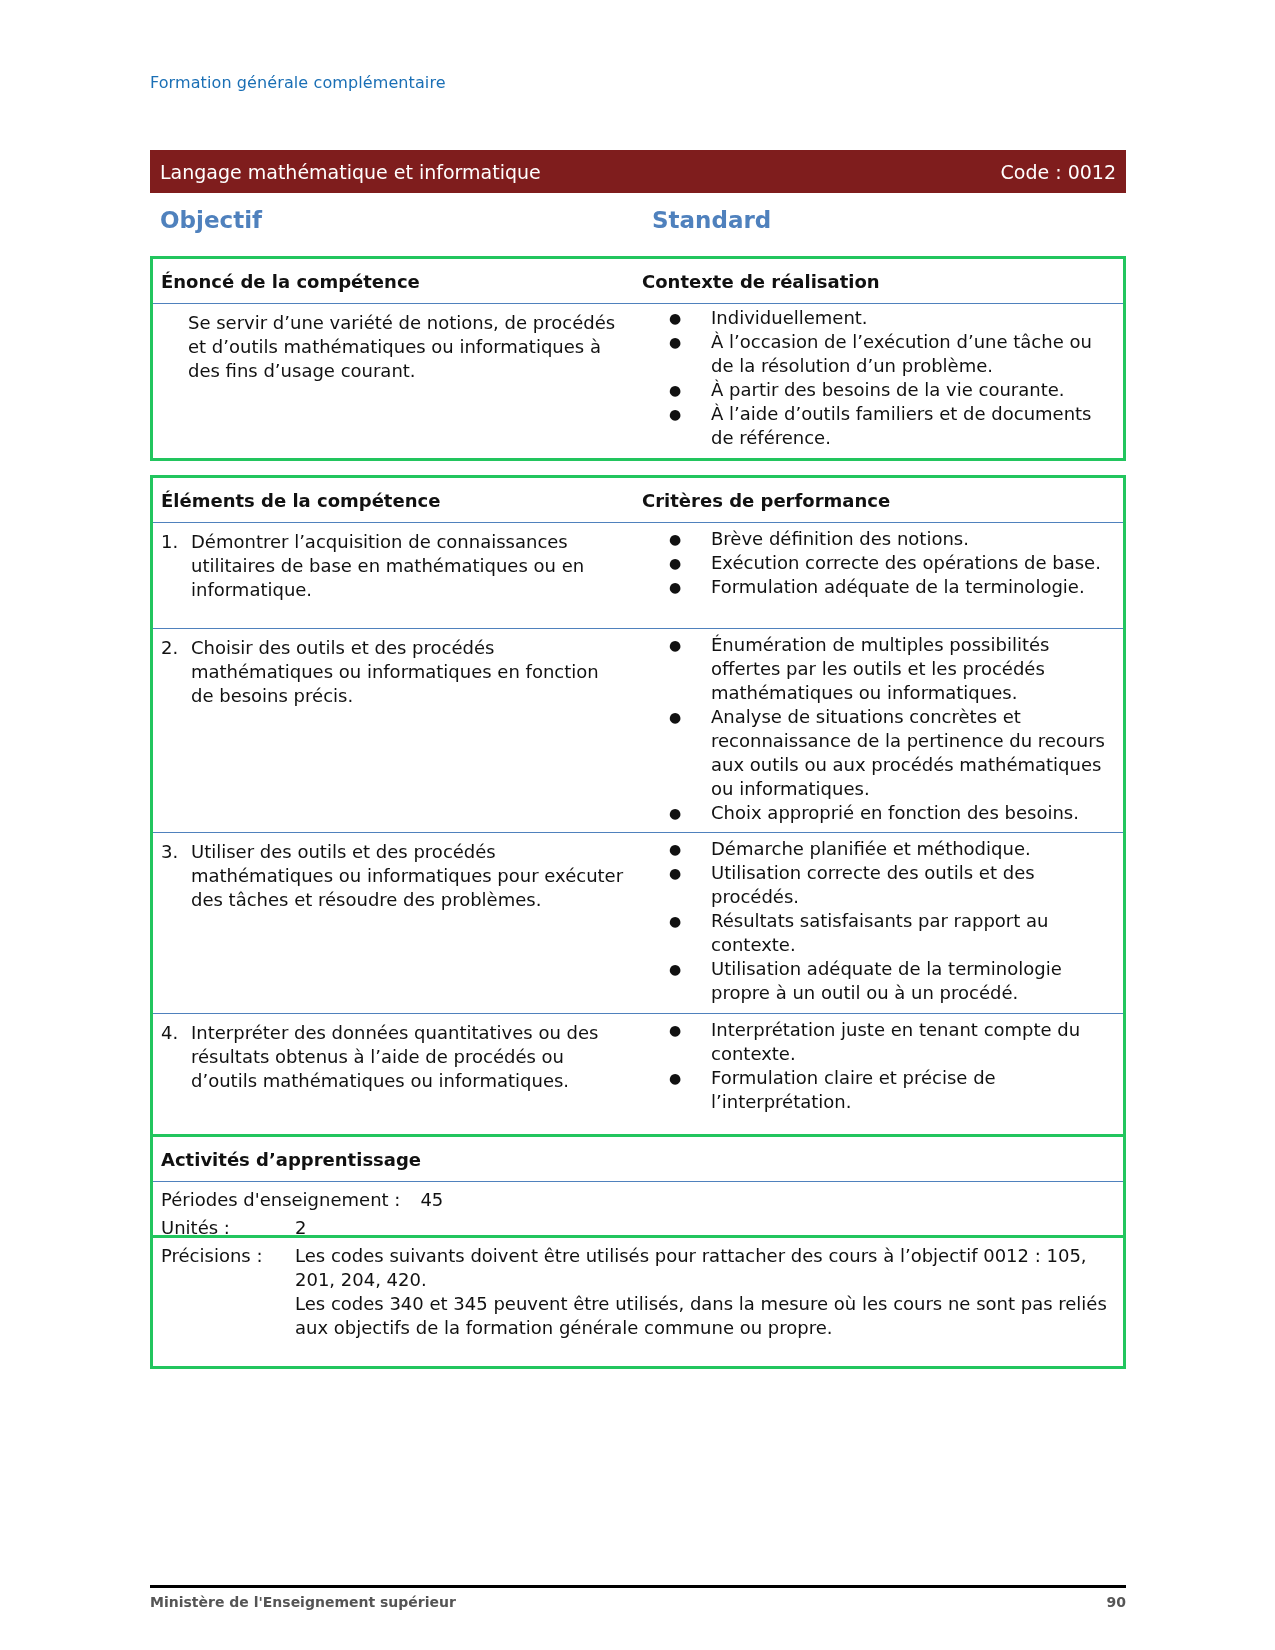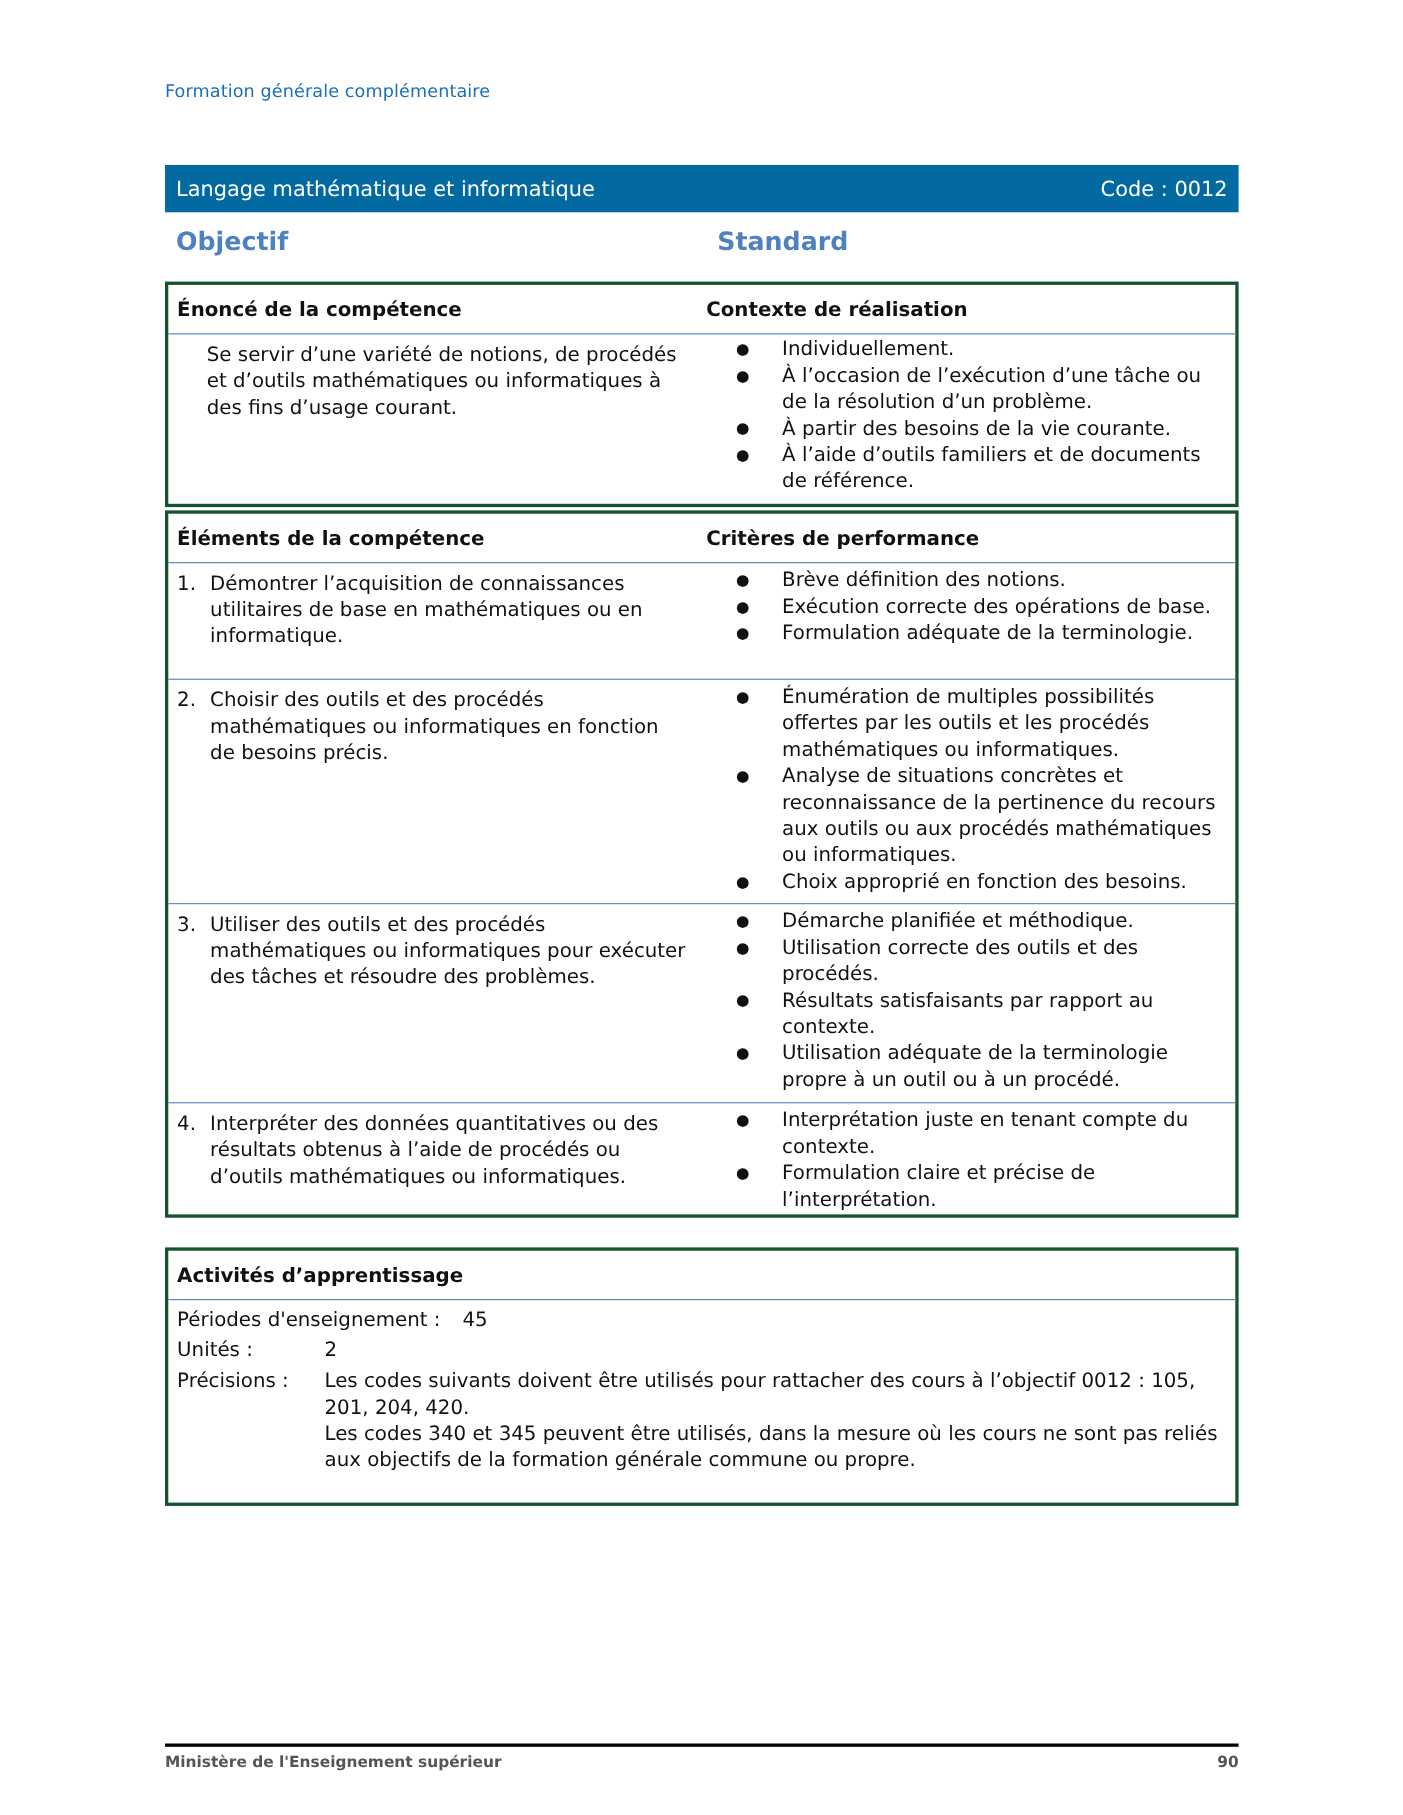--- a/index.html
+++ b/index.html
@@ -1,29 +1,29 @@
 <!DOCTYPE html>
 <html><head>
 <meta charset="utf-8">
 <style>
   html, body { margin: 0; padding: 0; background: #ffffff; }
   body { width: 1275px; height: 1650px; position: relative; font-family: "DejaVu Sans", sans-serif; color: #111; }
   .page { position: absolute; left: 150px; top: 0; width: 976px; }
 
   .running-head { position: absolute; top: 73px; left: 0; font-size: 16px; color: #1a6fb5; letter-spacing: 0.1px; }
 
-  .title-bar { position: absolute; top: 150px; left: 0; width: 976px; height: 43px; background: #0369a1; color: #fff;
+  .title-bar { position: absolute; top: 150px; left: 0; width: 976px; height: 43px; background: #7f1d1d; color: #fff;
     display: flex; align-items: center; justify-content: space-between; box-sizing: border-box; padding: 0 10px; font-size: 19px; }
 
   .col-heads { position: absolute; top: 207px; left: 0; width: 976px; height: 36px; }
   .col-head { position: absolute; top: 0; font-size: 23px; font-weight: bold; color: #4f81bd; }
   .col-head.left { left: 10px; }
   .col-head.right { left: 502px; }
 
-  .box { position: absolute; left: 0; width: 976px; border: 3px solid #14532d; box-sizing: border-box; }
+  .box { position: absolute; left: 0; width: 976px; border: 3px solid #22c55e; box-sizing: border-box; }
   .box .hdr { display: flex; height: 44px; border-bottom: 1.5px solid #4f81bd; align-items: center; font-weight: bold; font-size: 18px; }
   .box .hdr .c1 { width: 480px; padding-left: 8px; box-sizing: border-box; }
   .box .hdr .c2 { flex: 1; padding-left: 9px; box-sizing: border-box; }
 
   .row { display: flex; border-bottom: 1.5px solid #4f81bd; font-size: 18px; line-height: 24px; }
   .row:last-child { border-bottom: none; }
   .row .left { width: 480px; padding: 7px 8px 0 8px; box-sizing: border-box; }
   .row .right { flex: 1; box-sizing: border-box; padding: 4px 8px 4px 0; }
 
   .num-item { display: flex; }
@@ -86,21 +86,21 @@
             </li>
           <li>
               <span class="dot">●</span>
               <span class="txt">À l’aide d’outils familiers et de documents de référence.</span>
             </li>
         </ul>
       </div>
     </div>
   </div>
 
-  <div class="box" style="top:464px; height:643px;">
+  <div class="box" style="top:475px; height:763px;">
     <div class="hdr">
       <div class="c1">Éléments de la compétence</div>
       <div class="c2">Critères de performance</div>
     </div>
 
     <div class="row" style="height:105px;">
       <div class="left">
         <div class="num-item">
           <span class="n">1.</span>
           <span class="t">Démontrer l’acquisition de connaissances utilitaires de base en mathématiques ou en informatique.</span>

